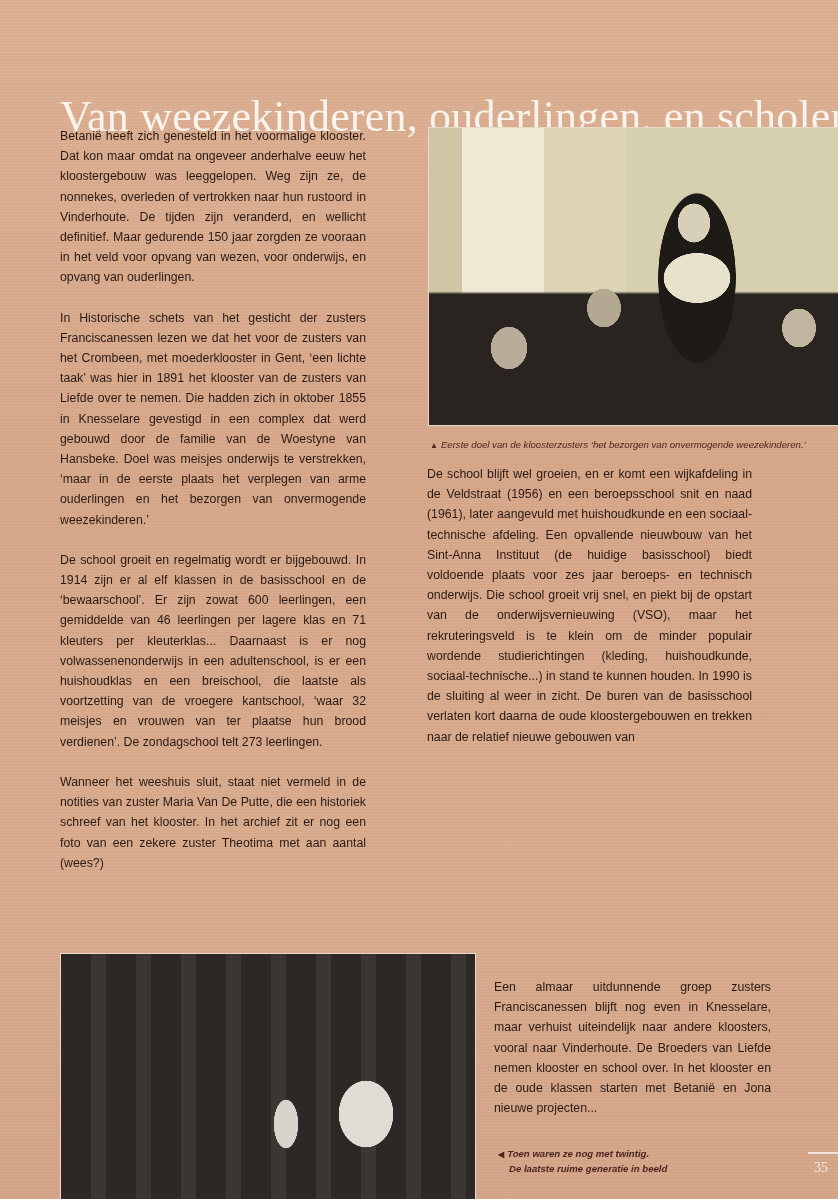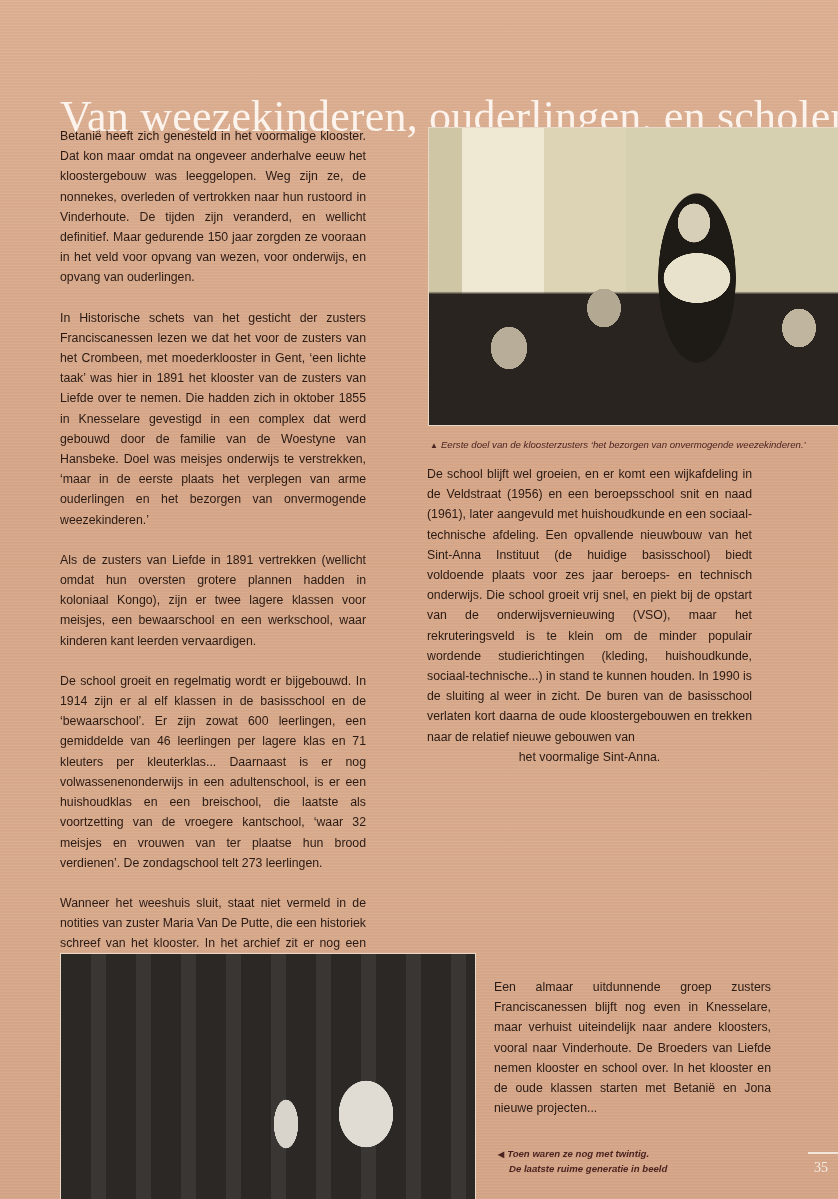--- a/index.html
+++ b/index.html
@@ -63,33 +63,31 @@
   }
 </style>
 </head>
 <body>
 
 <h1 class="title">Van weezekinderen, ouderlingen, en scholen</h1>
 
 <div class="col col-left">
   <p>Betanië heeft zich genesteld in het voormalige klooster. Dat kon maar omdat na ongeveer anderhalve eeuw het kloostergebouw was leeggelopen. Weg zijn ze, de nonnekes, overleden of vertrokken naar hun rustoord in Vinderhoute. De tijden zijn veranderd, en wellicht definitief. Maar gedurende 150 jaar zorgden ze vooraan in het veld voor opvang van wezen, voor onderwijs, en opvang van ouderlingen.</p>
   <p>In Historische schets van het gesticht der zusters Franciscanessen lezen we dat het voor de zusters van het Crombeen, met moederklooster in Gent, ‘een lichte taak’ was hier in 1891 het klooster van de zusters van Liefde over te nemen. Die hadden zich in oktober 1855 in Knesselare gevestigd in een complex dat werd gebouwd door de familie van de Woestyne van Hansbeke. Doel was meisjes onderwijs te verstrekken, ‘maar in de eerste plaats het verplegen van arme ouderlingen en het bezorgen van onvermogende weezekinderen.’</p>
-  <p>Als de zusters van Liefde in 1891 vertrekken (wellicht omdat hun oversten grotere plannen hadden in koloniaal Kongo), zijn er twee lagere klassen voor meisjes, een bewaarschool en een werkschool, waar kinderen kant leerden vervaardigen.</p>
   <p>De school groeit en regelmatig wordt er bijgebouwd. In 1914 zijn er al elf klassen in de basisschool en de ‘bewaarschool’. Er zijn zowat 600 leerlingen, een gemiddelde van 46 leerlingen per lagere klas en 71 kleuters per kleuterklas... Daarnaast is er nog volwassenenonderwijs in een adultenschool, is er een huishoudklas en een breischool, die laatste als voortzetting van de vroegere kantschool, ‘waar 32 meisjes en vrouwen van ter plaatse hun brood verdienen’. De zondagschool telt 273 leerlingen.</p>
   <p>Wanneer het weeshuis sluit, staat niet vermeld in de notities van zuster Maria Van De Putte, die een historiek schreef van het klooster. In het archief zit er nog een foto van een zekere zuster Theotima met aan aantal (wees?)</p>
 </div>
 
 <div class="photo photo-nun"></div>
 <div class="caption caption-top">
   <span class="tri">▲</span><span>Eerste doel van de kloosterzusters ‘het bezorgen van onvermogende weezekinderen.’</span>
 </div>
 
 <div class="col col-right-1">
   <p style="margin-bottom:0">De school blijft wel groeien, en er komt een wijkafdeling in de Veldstraat (1956) en een beroepsschool snit en naad (1961), later aangevuld met huishoudkunde en een sociaal-technische afdeling. Een opvallende nieuwbouw van het Sint-Anna Instituut (de huidige basisschool) biedt voldoende plaats voor zes jaar beroeps- en technisch onderwijs. Die school groeit vrij snel, en piekt bij de opstart van de onderwijsvernieuwing (VSO), maar het rekruteringsveld is te klein om de minder populair wordende studierichtingen (kleding, huishoudkunde, sociaal-technische...) in stand te kunnen houden. In 1990 is de sluiting al weer in zicht. De buren van de basisschool verlaten kort daarna de oude kloostergebouwen en trekken naar de relatief nieuwe gebouwen van</p>
-  <p class="sint-anna-line">het voormalige Sint-Anna.</p>
 </div>
 
 <div class="col col-right-2">
   <p>Een almaar uitdunnende groep zusters Franciscanessen blijft nog even in Knesselare, maar verhuist uiteindelijk naar andere kloosters, vooral naar Vinderhoute. De Broeders van Liefde nemen klooster en school over. In het klooster en de oude klassen starten met Betanië en Jona nieuwe projecten...</p>
 </div>
 
 <div class="photo photo-group"></div>
 
 <div class="caption caption-bottom">
   <div><span class="tri">◀</span><span>Toen waren ze nog met twintig.</span></div>

